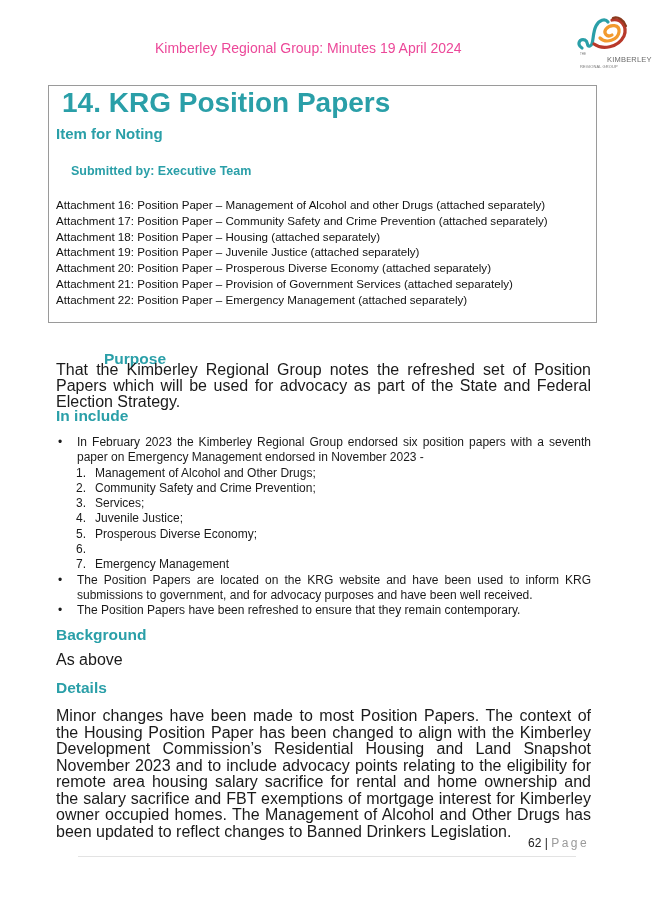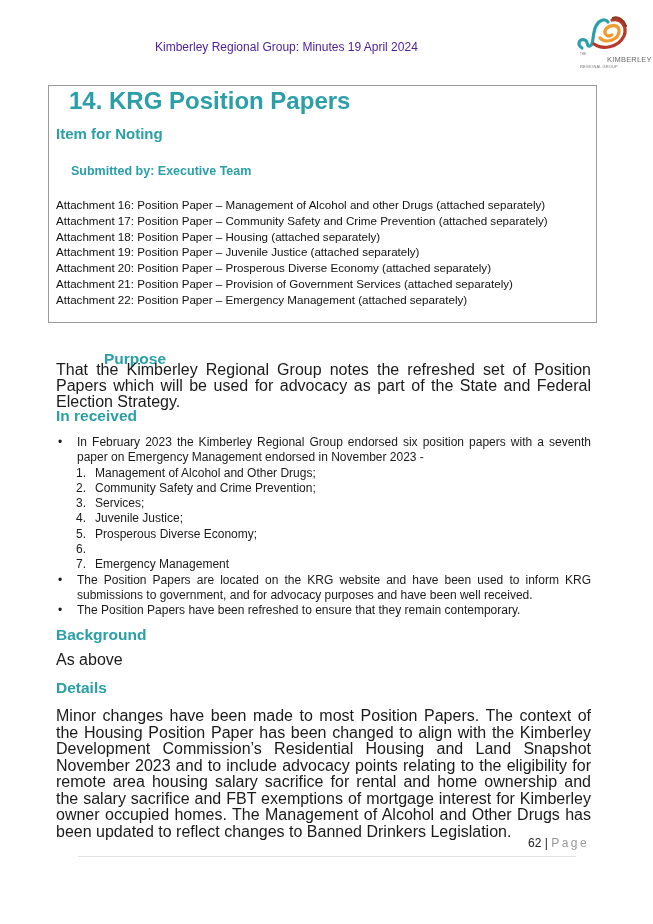--- a/index.html
+++ b/index.html
@@ -1,28 +1,28 @@
 <!DOCTYPE html>
 <html><head>
 <meta charset="utf-8">
 <style>
   html, body { margin: 0; padding: 0; background: #ffffff; }
   body { width: 653px; height: 924px; position: relative; overflow: hidden;
          font-family: "Liberation Sans", sans-serif; color: #1a1a1a; }
-  .header-title { position: absolute; left: 155px; top: 40px; font-size: 12px; color: #4c1d95; }
+  .header-title { position: absolute; left: 155px; top: 40px; font-size: 14px; color: #ec4899; }
   .logo { position: absolute; left: 572px; top: 14px; width: 62px; height: 56px; }
   .logo svg { display: block; }
   .logo-text-small { position: absolute; left: 8px; top: 38px; font-size: 3px; color: #777; }
   .logo-text-main { position: absolute; left: 8px; top: 41px; font-size: 7.5px; color: #6b6b6b; letter-spacing: 0.2px; margin-left: 27px; }
   .logo-text-sub { position: absolute; left: 8px; top: 50px; font-size: 4px; color: #777; letter-spacing: 0.1px; }
 
   .box { position: absolute; left: 48px; top: 85px; width: 549px; height: 238px;
          border: 1.5px solid #9a9a9a; box-sizing: border-box; }
   .teal { color: #2a9fa8; font-weight: bold; }
-  .h1 { position: absolute; left: 69px; top: 87px; font-size: 24px; }
+  .h1 { position: absolute; left: 62px; top: 87px; font-size: 28px; }
   .h2 { position: absolute; left: 56px; top: 125px; font-size: 15px; }
   .h3 { position: absolute; left: 56px; top: 164px; font-size: 12.5px; margin-left: 15px; }
   .attachments { position: absolute; left: 56px; top: 197px; font-size: 11.6px; line-height: 15.8px; color: #111; }
   .attachments .b { font-weight: normal; }
 
   .sec { position: absolute; left: 56px; font-size: 15.5px; }
   .para { position: absolute; left: 56px; width: 535px; font-size: 16px; line-height: 16.2px; text-align: justify; color: #1a1a1a; }
 
   .bullets { position: absolute; left: 56px; top: 435px; width: 535px; font-size: 12px; line-height: 15.3px; color: #1a1a1a; }
   .bullet-row { display: flex; }
@@ -64,21 +64,21 @@
   <div><span class="b">Attachment 18: Position Paper – Housing</span><span> (attached separately)</span></div>
   <div><span class="b">Attachment 19: Position Paper – Juvenile Justice</span><span> (attached separately)</span></div>
   <div><span class="b">Attachment 20: Position Paper – Prosperous Diverse Economy</span><span> (attached separately)</span></div>
   <div><span class="b">Attachment 21: Position Paper – Provision of Government Services</span><span> (attached separately)</span></div>
   <div><span class="b">Attachment 22: Position Paper – Emergency Management</span><span> (attached separately)</span></div>
 </div>
 
 <div class="sec teal" style="top:350px;margin-left:48px;">Purpose</div>
 <div class="para" style="top:362px;">That the Kimberley Regional Group notes the refreshed set of Position Papers which will be used for advocacy as part of the State and Federal Election Strategy.</div>
 
-<div class="sec teal" style="top:407px;">In received</div>
+<div class="sec teal" style="top:407px;">In include</div>
 <div class="bullets">
   <div class="bullet-row">
     <span class="bullet-dot">•</span>
     <span class="bullet-text">In February 2023 the Kimberley Regional Group endorsed six position papers with a seventh paper on Emergency Management endorsed in November 2023 -</span>
   </div>
   <div class="num-row">
       <span class="num-label">1.</span>
       <span>Management of Alcohol and Other Drugs;</span>
     </div>
   <div class="num-row">

